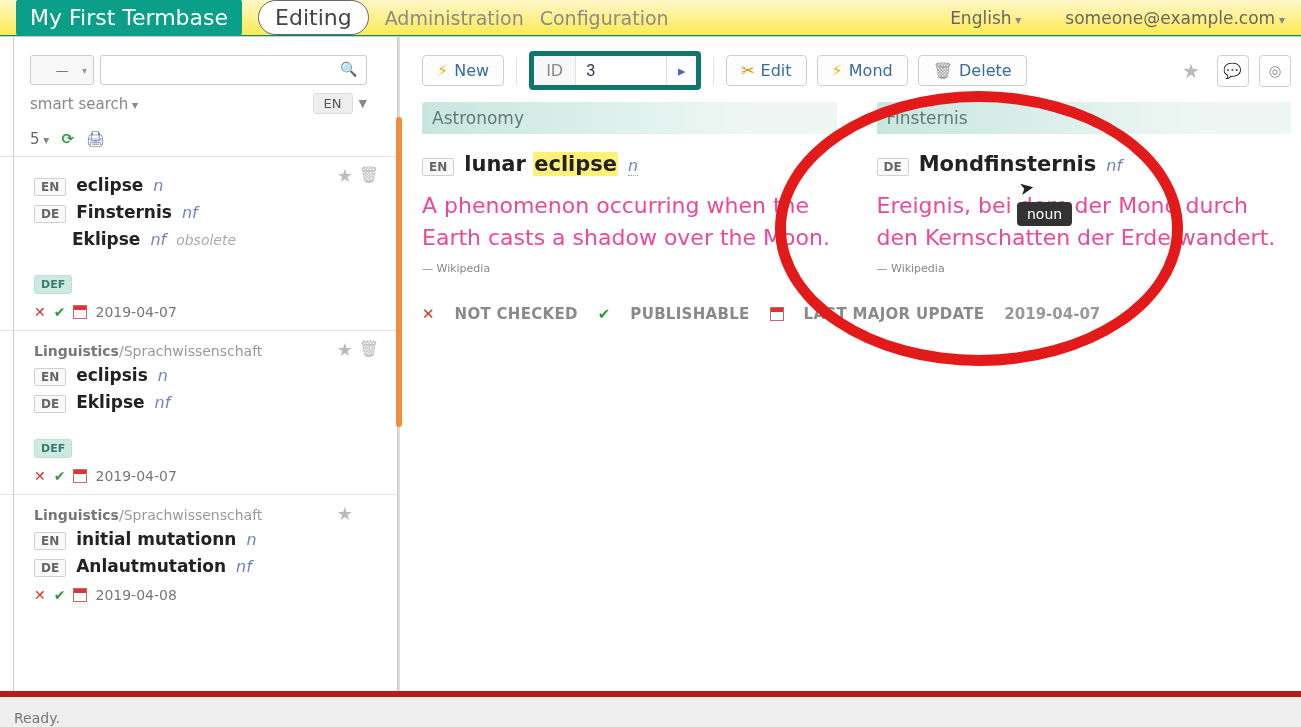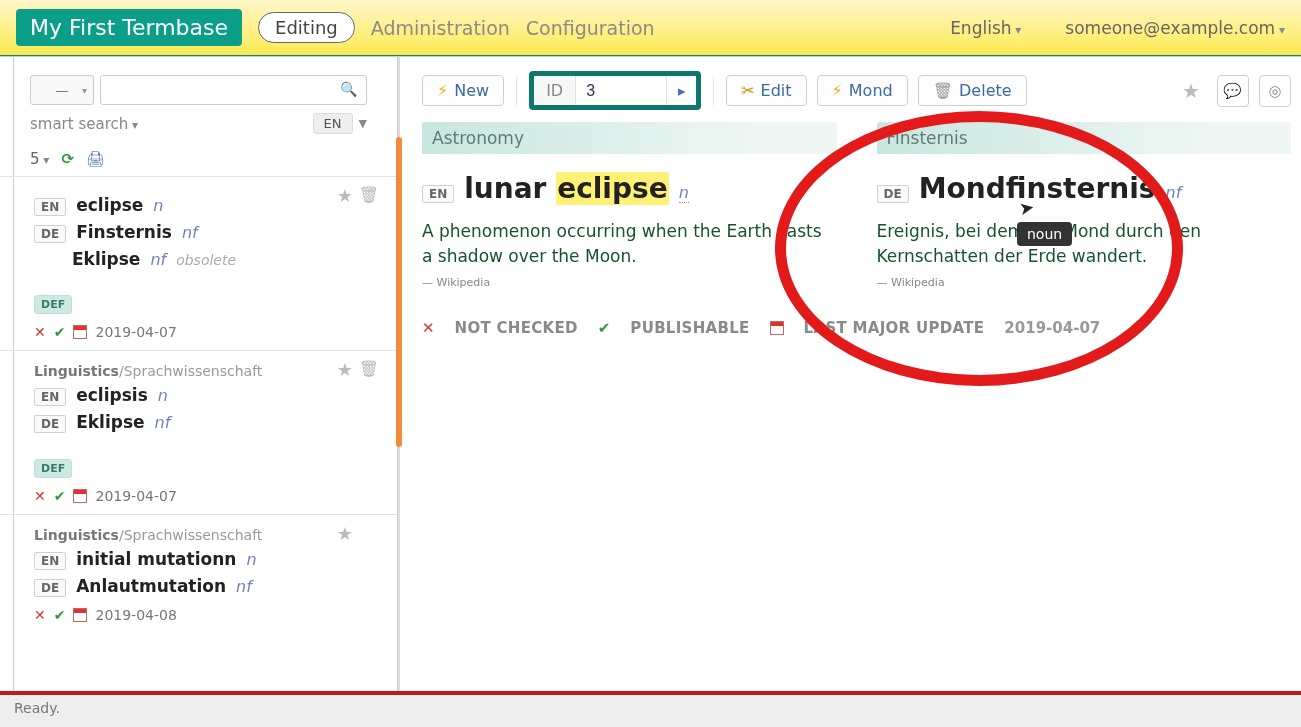--- a/index.html
+++ b/index.html
@@ -1,22 +1,22 @@
 <!DOCTYPE html>
 <html><head>
 <meta charset="utf-8">
 <style>
   * { box-sizing: border-box; }
   html,body { margin:0; padding:0; font-family: "DejaVu Sans","Segoe UI",Arial,sans-serif; font-size:15px; color:#222; background:#fff; height:100%; }
   body { display:flex; flex-direction:column; height:727px; width:1301px; overflow:hidden; }
 
   
-  .topbar { height:56px; background:linear-gradient(180deg,#fff7c9 0%,#fcea52 100%); border-bottom:1px solid #008b7a; display:flex; align-items:center; padding:0 16px; gap:16px; }
+  .topbar { height:36px; background:linear-gradient(180deg,#fff7c9 0%,#fcea52 100%); border-bottom:1px solid #008b7a; display:flex; align-items:center; padding:0 16px; gap:16px; }
   .brand { background:#0b9f89; color:#fff; font-size:22px; font-weight:500; padding:6px 14px; border-radius:4px; }
-  .pill { background:#fff; border:1px solid #666; border-radius:20px; padding:4px 16px; font-size:18px; color:#444; }
+  .pill { background:#fff; border:1px solid #666; border-radius:20px; padding:4px 16px; font-size:22px; color:#444; }
   .toplink { color:#8a8a8a; font-size:19px; }
   .spacer { flex:1; }
   .topright { color:#666; font-size:17px; }
   .caret::after { content:" \25BE"; font-size:12px; color:#888; }
 
   
   .main { flex:1; display:flex; border-top:1px solid #ccc; overflow:hidden; }
   .sidebar { width:398px; border-right:1px solid #ccc; background:#fff; display:flex; flex-direction:column; position:relative; }
   .splitter { width:2px; background:#ddd; position:relative; }
   .splitter::before{content:"";position:absolute;left:-2px;top:80px;width:6px;height:310px;background:#f28c3a;border-radius:3px;}
@@ -65,34 +65,34 @@
   .idbox input { border:none; width:90px; padding:5px 10px; font-size:16px; color:#335; outline:none;}
   .idbox .go { width:30px; display:flex; align-items:center; justify-content:center; color:#4a67c7; border-left:1px solid #e0e0e0;}
   .ct-right { margin-left:auto; display:flex; gap:10px; align-items:center;}
   .iconbtn { width:32px;height:32px;border:1px solid #cfcfcf;border-radius:4px;display:flex;align-items:center;justify-content:center;color:#888;}
 
   
   .detail-cols { display:flex; gap:40px; }
   .col { flex:1; max-width:420px; }
   .domhead { background:linear-gradient(90deg,#c8e6df 0%,#eef7f4 80%); color:#5e7b74; font-size:17px; padding:6px 10px 6px 10px; border-radius:3px 3px 0 0; }
   .headterm { display:flex; align-items:baseline; gap:10px; margin:18px 0 8px 0;}
-  .bigterm { font-weight:800; font-size:28px; }
+  .bigterm { font-weight:800; font-size:21px; }
   .hl { background:#fff176; border-radius:2px; padding:0 1px;}
-  .desc { font-size:17px; line-height:1.45; color:#14532d; margin:14px 0 6px 0;}
+  .desc { font-size:22px; line-height:1.45; color:#ec4899; margin:14px 0 6px 0;}
   .src { color:#888; font-size:11px; margin-top:8px;}
   .statusrow { margin-top:30px; display:flex; gap:20px; align-items:center; color:#8a8a8a; font-weight:700; font-size:15px;}
   .statusrow .lbl { letter-spacing:.3px;}
   .statusrow .date { color:#999; font-weight:600;}
 
   .tooltip { position:absolute; left:617px; top:165px; background:#333; color:#fff; padding:4px 10px; border-radius:4px; font-size:14px; z-index:30;}
   .cursor { position:absolute; left:619px; top:140px; font-size:18px; z-index:31; transform:rotate(-10deg);}
 
   .ring { position:absolute; left:375px; top:54px; width:408px; height:275px; border:11px solid #e21a1a; border-radius:50%; z-index:20; pointer-events:none;}
 
-  .footer { height:36px; border-top:4px solid #b91c1c; background:#eee; color:#777; font-size:14px; padding:5px 14px;}
+  .footer { height:36px; border-top:6px solid #b91c1c; background:#eee; color:#777; font-size:14px; padding:13px 14px;}
   .sb-border { border-left:1px solid #ccc; position:absolute; left:13px; top:0; bottom:0;}
   .refresh-icon{color:#2e9a3a;font-weight:700;}
   .printer-icon{color:#4b6a9b;}
 </style>
 </head>
 <body>
 
 <div class="topbar">
   <div class="brand">My First Termbase</div>
   <div class="pill">Editing</div>

